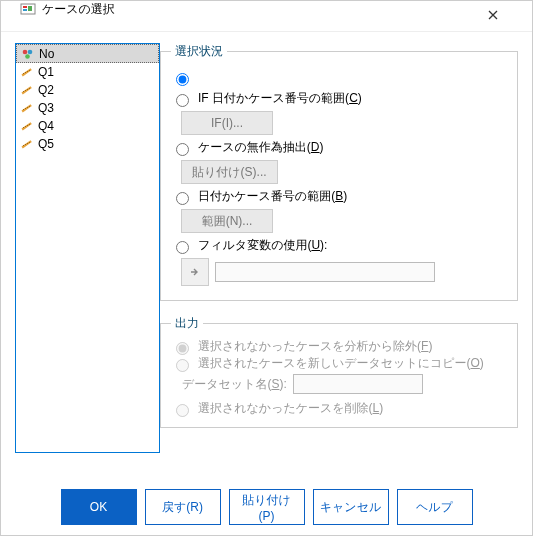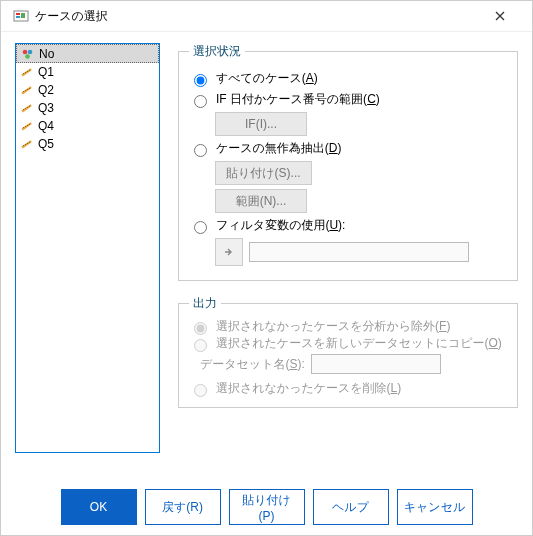--- a/index.html
+++ b/index.html
@@ -1,35 +1,35 @@
 <!DOCTYPE html>
 <html><head>
 <meta charset="utf-8">
 <style>
 html,body{margin:0;padding:0;font-family:"Yu Gothic UI","Meiryo",sans-serif;font-size:12px;color:#000;background:#fff}
 .window{width:533px;height:536px;box-sizing:border-box;border:1px solid #ccc;background:#fff;position:relative}
-.titlebar{height:30px;display:flex;align-items:center;padding:0 12px;border-bottom:1px solid #eee}
+.titlebar{height:30px;display:flex;padding:0 19px;border-bottom:1px solid #eee}
 .titlebar .icon{width:16px;height:16px;margin-right:6px;display:flex;align-items:center;justify-content:center}
 .titlebar .title{flex:1;font-size:12px}
 .titlebar .close{width:40px;height:28px;display:flex;align-items:center;justify-content:center;cursor:pointer;color:#333}
 .client{position:absolute;top:30px;left:0;right:0;bottom:0;padding:12px 14px 12px 14px;box-sizing:border-box}
-.upper{display:flex;gap:18px;height:410px}
+.upper{display:flex;height:410px}
 .varlist{width:145px;border:1px solid #0078d7;background:#fff;box-sizing:border-box;overflow:auto}
 .varitem{display:flex;align-items:center;height:18px;padding:0 4px;gap:4px}
 .varitem.selected{background:#d9d9d9;border:1px dotted #666;box-sizing:border-box;height:19px}
 .varicon{width:14px;height:14px;display:inline-flex;align-items:center;justify-content:center}
 .varlabel{font-size:12px}
 .rightcol{flex:1;display:flex;flex-direction:column}
 fieldset{border:1px solid #ccc;padding:6px 10px 10px 10px;margin:0}
 legend{font-size:12px;padding:0 4px;color:#0c4a6e}
 .radio-row{display:flex;align-items:center;gap:6px;margin:4px 0}
 .radio{width:13px;height:13px}
 .rlabel{font-size:12px}
 .rlabel .mn{text-decoration:underline}
-.sub{margin-left:26px;margin-bottom:4px}
+.sub{margin-left:10px;margin-bottom:4px}
 button.sub-btn{min-width:92px;height:24px;border:1px solid #ccc;background:#e9e9e9;color:#777;font-size:12px;padding:0 10px}
 .disabled{color:#999}
 .arrow-btn{width:26px;height:26px;border:1px solid #ccc;background:#f0f0f0;color:#888;display:inline-flex;align-items:center;justify-content:center;font-size:14px}
 .inline{display:flex;align-items:center;gap:6px}
 input.text{height:20px;border:1px solid #bbb;font-size:12px;padding:0 4px;box-sizing:border-box}
 .fs-output{margin-top:14px}
 .fs-output .radio-row{margin:0 0}
 .fs-output .sub{margin:2px 0 6px 11px}
 .status{margin-top:8px;font-size:12px}
 .btnbar{position:absolute;left:0;right:0;bottom:10px;display:flex;justify-content:center;gap:8px}
@@ -116,35 +116,38 @@
             <span class="varlabel">Q5</span>
           </div>
         </div>
 
       <div class="rightcol">
         <fieldset>
           <legend>選択状況</legend>
 
           <div class="radio-row">
             <input type="radio" class="radio" checked="" style="">
-            <span class="rlabel"><span>すべてのケース(</span><span class="mn">A</span><span>)</span></span>
           </div>
 
           <div class="radio-row">
             <input type="radio" class="radio" style="">
             <span class="rlabel"><span>IF 日付かケース番号の範囲(</span><span class="mn">C</span><span>)</span></span>
           </div>
           <div class="sub"><button class="sub-btn" disabled="">IF(I)...</button></div>
 
           <div class="radio-row">
             <input type="radio" class="radio" style="">
             <span class="rlabel"><span>ケースの無作為抽出(</span><span class="mn">D</span><span>)</span></span>
           </div>
           <div class="sub"><button class="sub-btn" disabled="">貼り付け(S)...</button></div>
 
+          <div class="radio-row">
+            <input type="radio" class="radio" style="">
+            <span class="rlabel"><span>日付かケース番号の範囲(</span><span class="mn">B</span><span>)</span></span>
+          </div>
           <div class="sub"><button class="sub-btn" disabled="">範囲(N)...</button></div>
 
           <div class="radio-row">
             <input type="radio" class="radio" style="">
             <span class="rlabel"><span>フィルタ変数の使用(</span><span class="mn">U</span><span>):</span></span>
           </div>
           <div class="sub inline">
             <span class="arrow-btn">
               <svg width="12" height="12" viewBox="0 0 12 12">
                   <path d="M2 6 h6 M5 3 l3 3 -3 3" stroke="#888" stroke-width="1.4" fill="none"></path>
@@ -177,17 +180,17 @@
           </div>
         </fieldset>
       </div>
     </div>
 
 
     <div class="btnbar">
       <button class="primary">OK</button>
       <button>戻す(R)</button>
       <button>貼り付け(P)</button>
+      <button>キャンセル</button>
       <button>ヘルプ</button>
-      <button>キャンセル</button>
     </div>
   </div>
 </div>
 
 </body></html>

